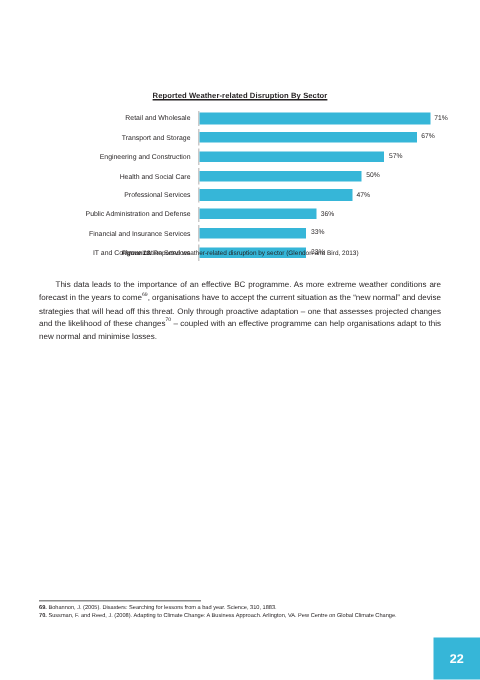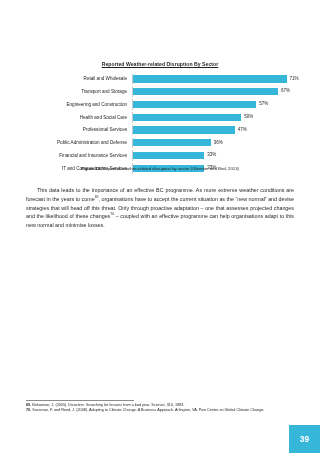--- a/index.html
+++ b/index.html
@@ -235,15 +235,15 @@
     <span class="indent"></span><span>This data leads to the importance of an effective BC programme. As more extreme weather conditions are forecast in the years to come</span><sup>69</sup><span>, organisations have to accept the current situation as the “new normal” and devise strategies that will head off this threat. Only through proactive adaptation – one that assesses projected changes and the likelihood of these changes</span><sup>70</sup><span> – coupled with an effective programme can help organisations adapt to this new normal and minimise losses.</span>
   </p>
 
   <div class="footnote-rule"></div>
 
   <div class="footnotes" id="footnote-list">
       <div class="footnote-item"><span class="footnote-num">69.</span><span> Bohannon, J. (2005). Disasters: Searching for lessons from a bad year. Science, 310, 1883.</span></div>
       <div class="footnote-item"><span class="footnote-num">70.</span><span> Sussman, F. and Reed, J. (2008). Adapting to Climate Change: A Business Approach. Arlington, VA. Pew Centre on Global Climate Change.</span></div>
     </div>
 
-  <div class="page-badge">39</div>
+  <div class="page-badge">22</div>
 
 </div>
 
 </body></html>

